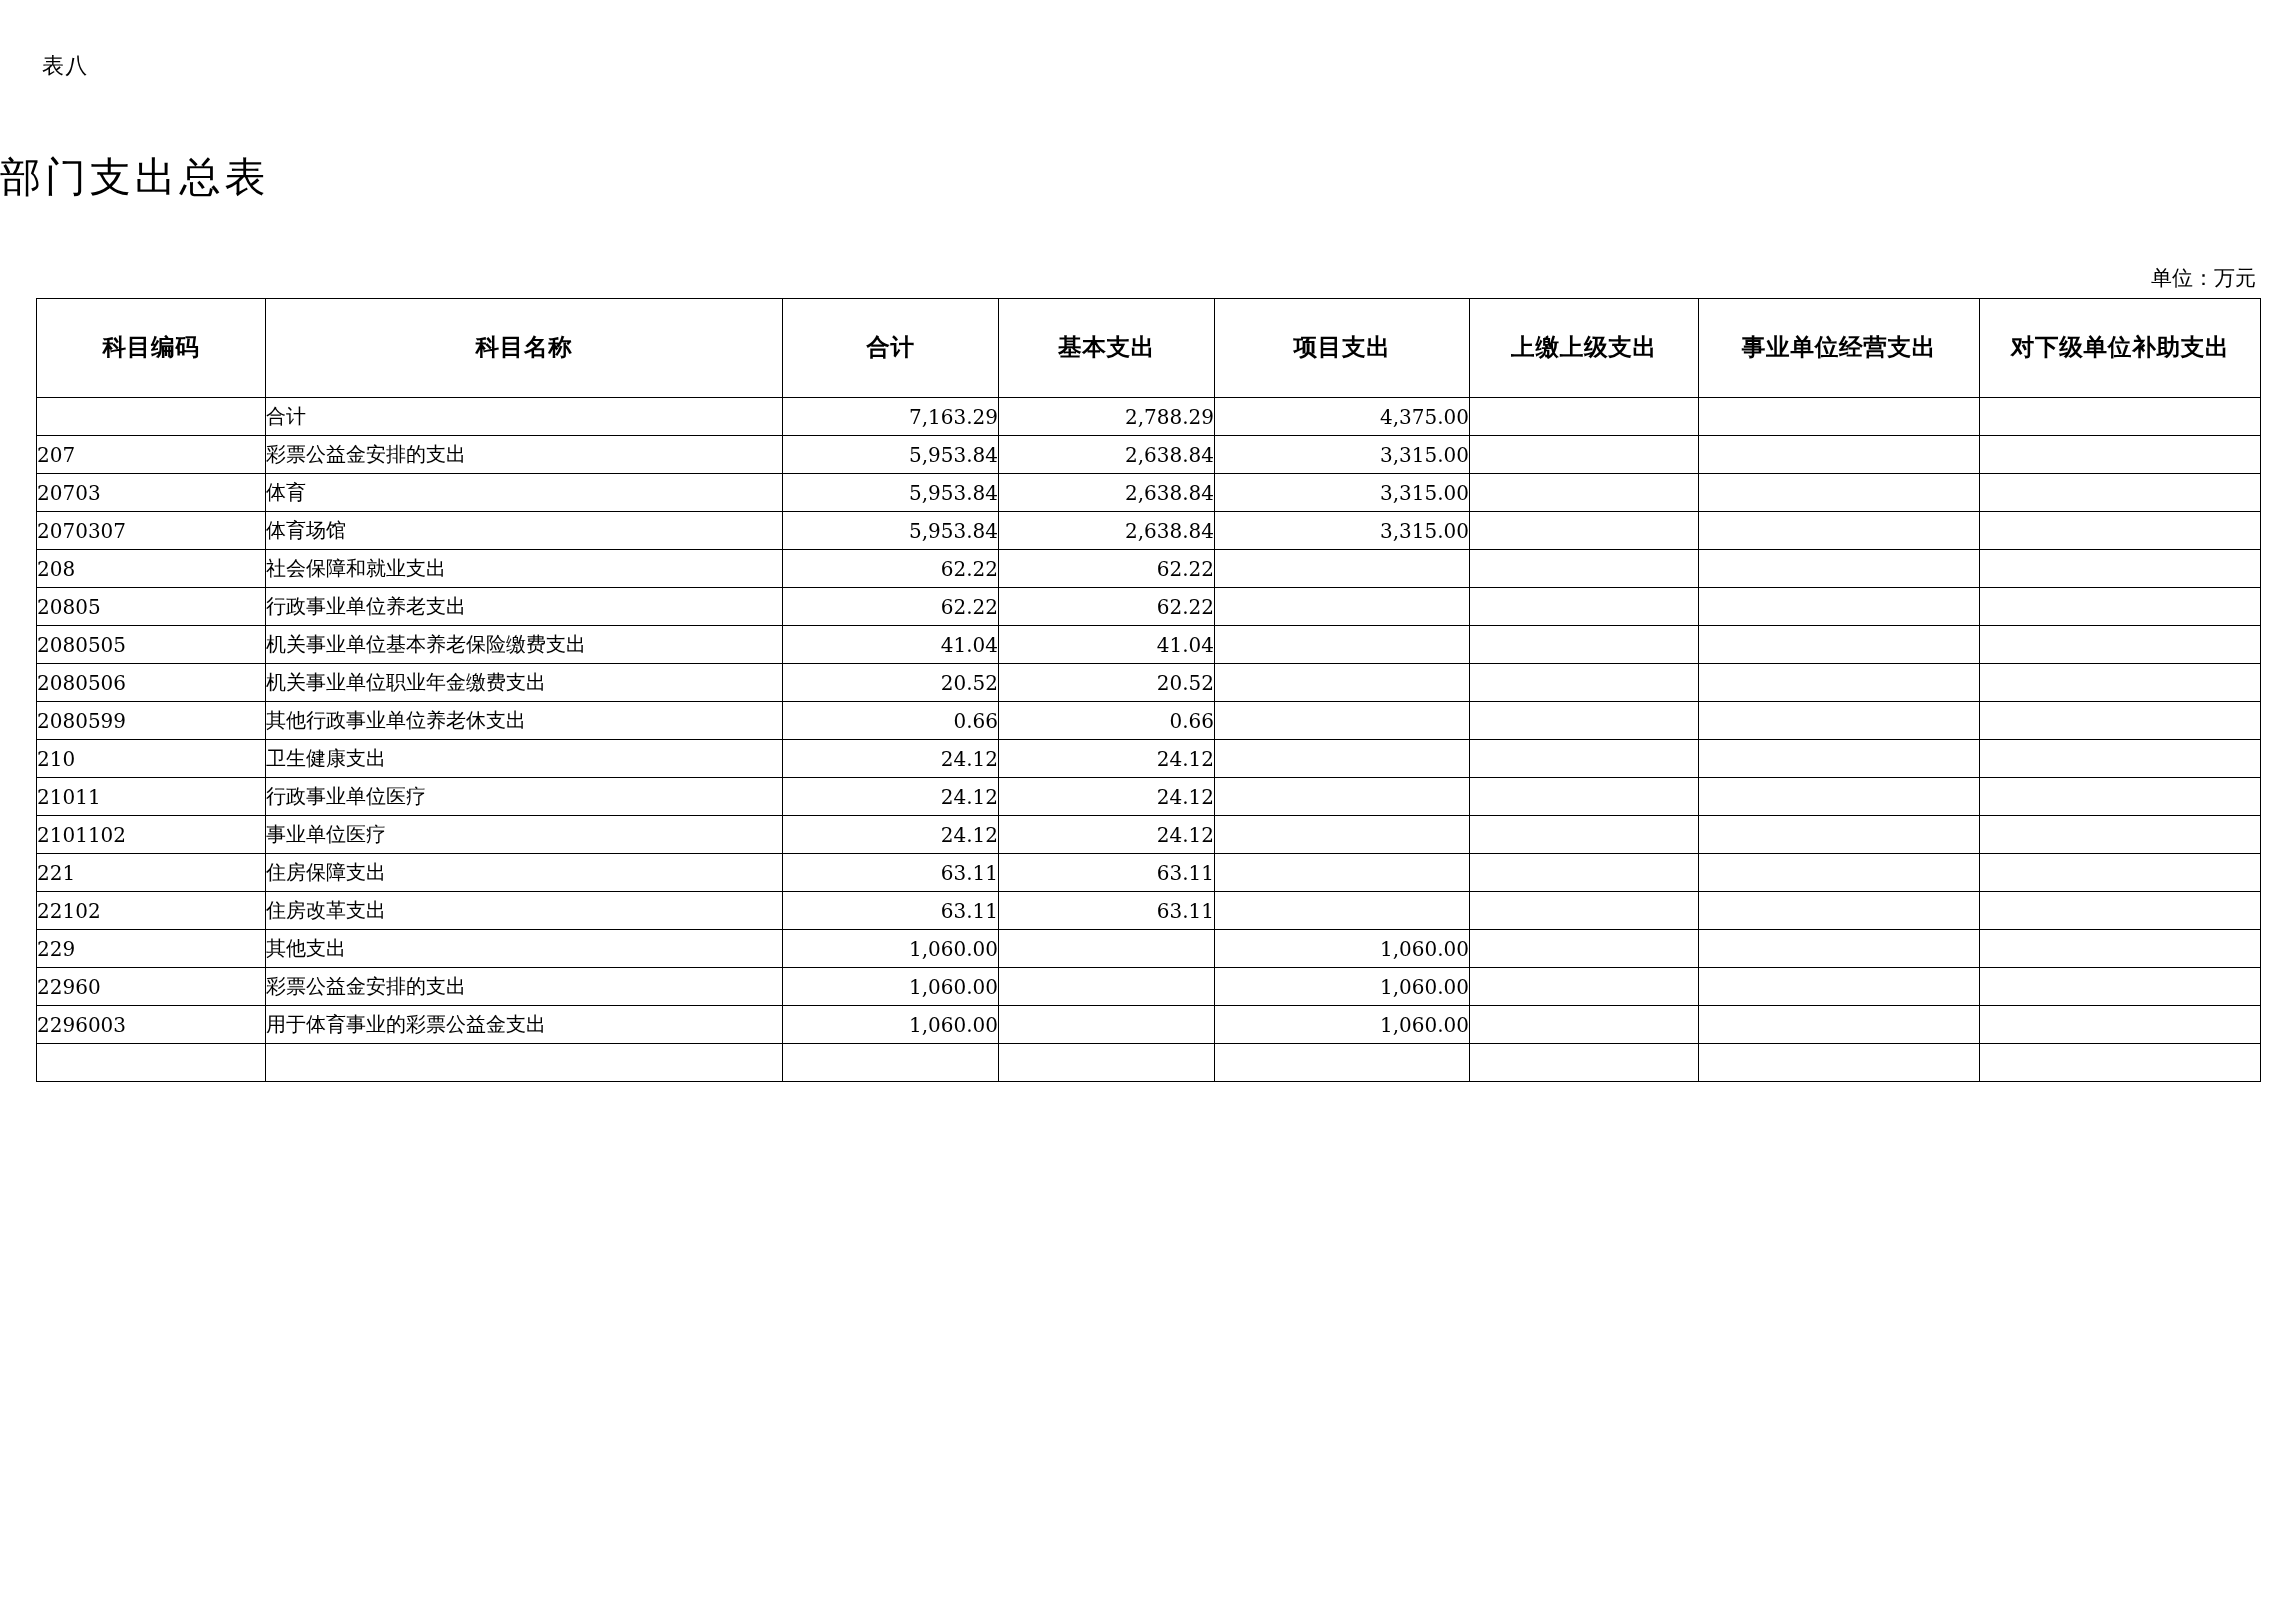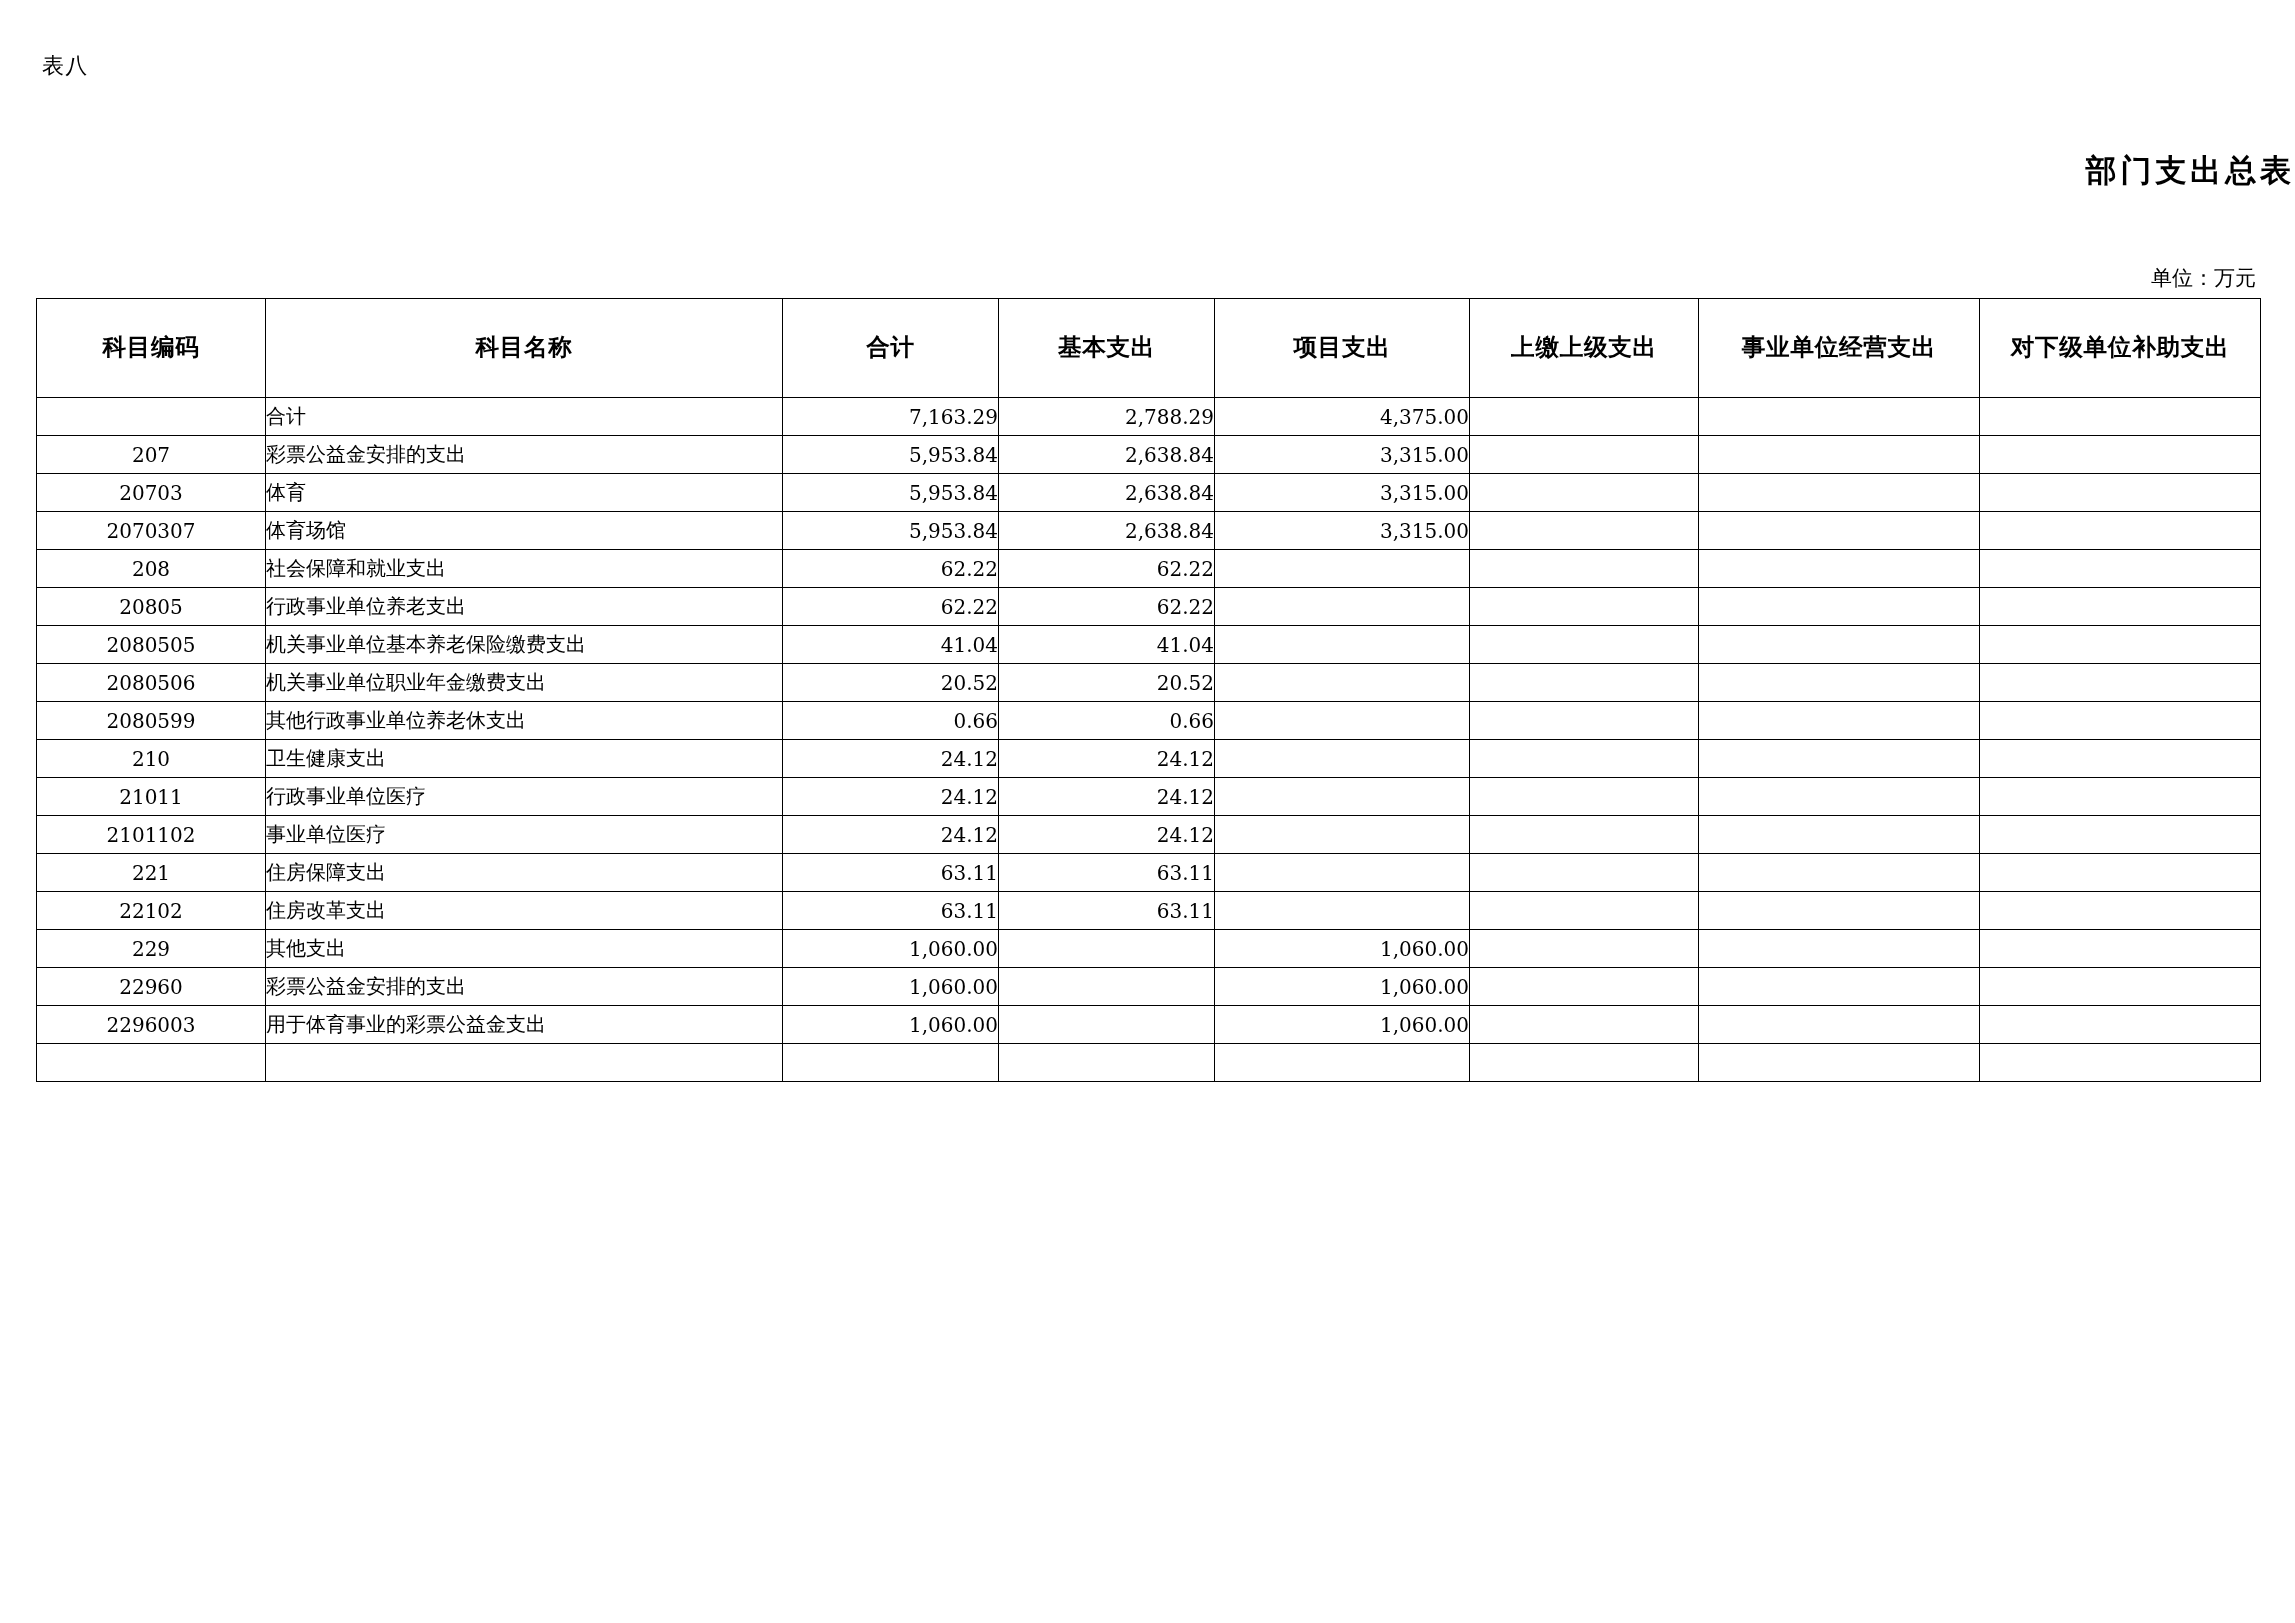--- a/index.html
+++ b/index.html
@@ -27,23 +27,23 @@
     left: 42px;
     top: 51px;
     font-size: 22px;
     letter-spacing: 1.3px;
   }
   .doc-title {
     position: absolute;
     left: 0;
     right: 0;
     top: 150px;
-    text-align: right;
-    font-size: 31px;
-    font-weight: bold;
+    text-align: left;
+    font-size: 41px;
+    font-weight: normal;
     letter-spacing: 3.9px;
     font-family: "DejaVu Serif", "Liberation Serif", serif;
   }
   .unit-label {
     position: absolute;
     right: 39px;
     top: 264px;
     font-size: 21px;
   }
   table.main {
@@ -66,21 +66,21 @@
   table.main thead th {
     text-align: center;
     font-weight: bold;
     font-size: 23.6px;
     height: 98px;
     line-height: 1.25;
     letter-spacing: 0.7px;
     border-radius: 18px;
   }
   td.code {
-    text-align: center;
+    text-align: left;
     padding-left: 3.9px;
     font-size: 20px;
     font-family: "Liberation Serif", serif;
     margin-left: 12px;
   }
   td.name {
     text-align: left;
     font-size: 21px;
   }
   td.num {

